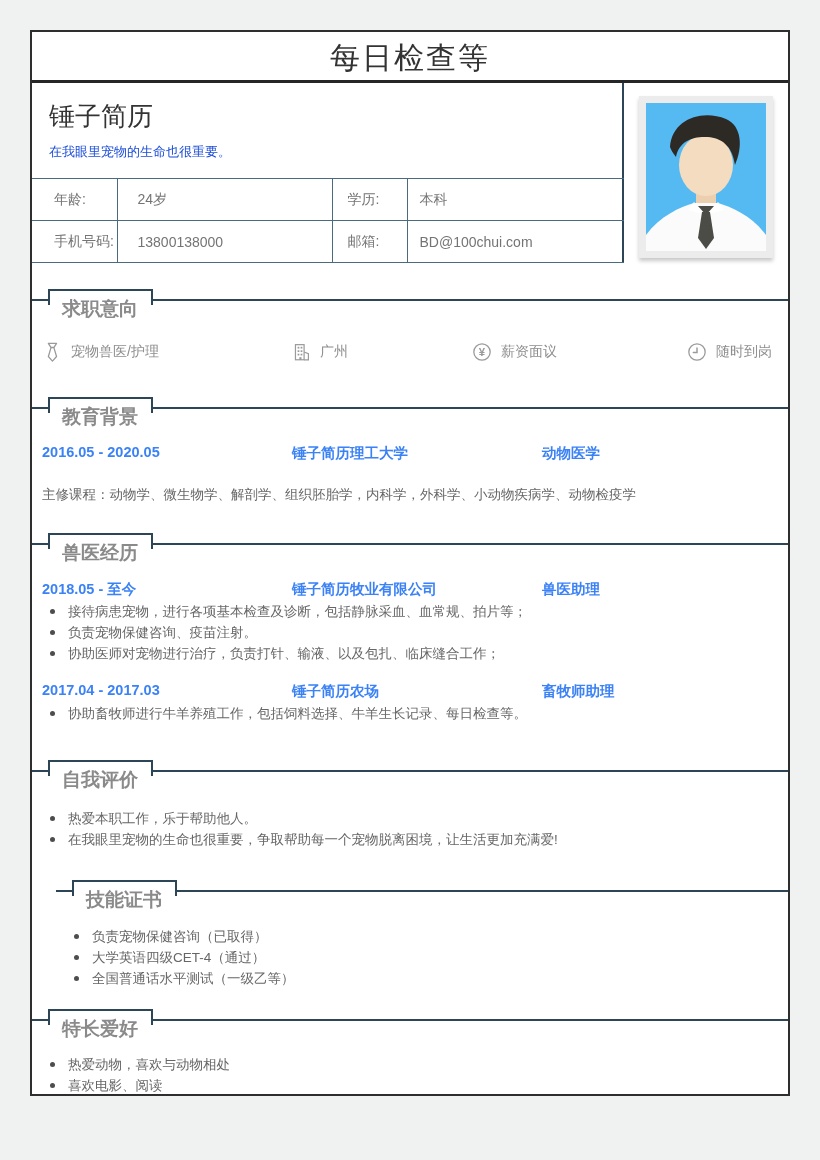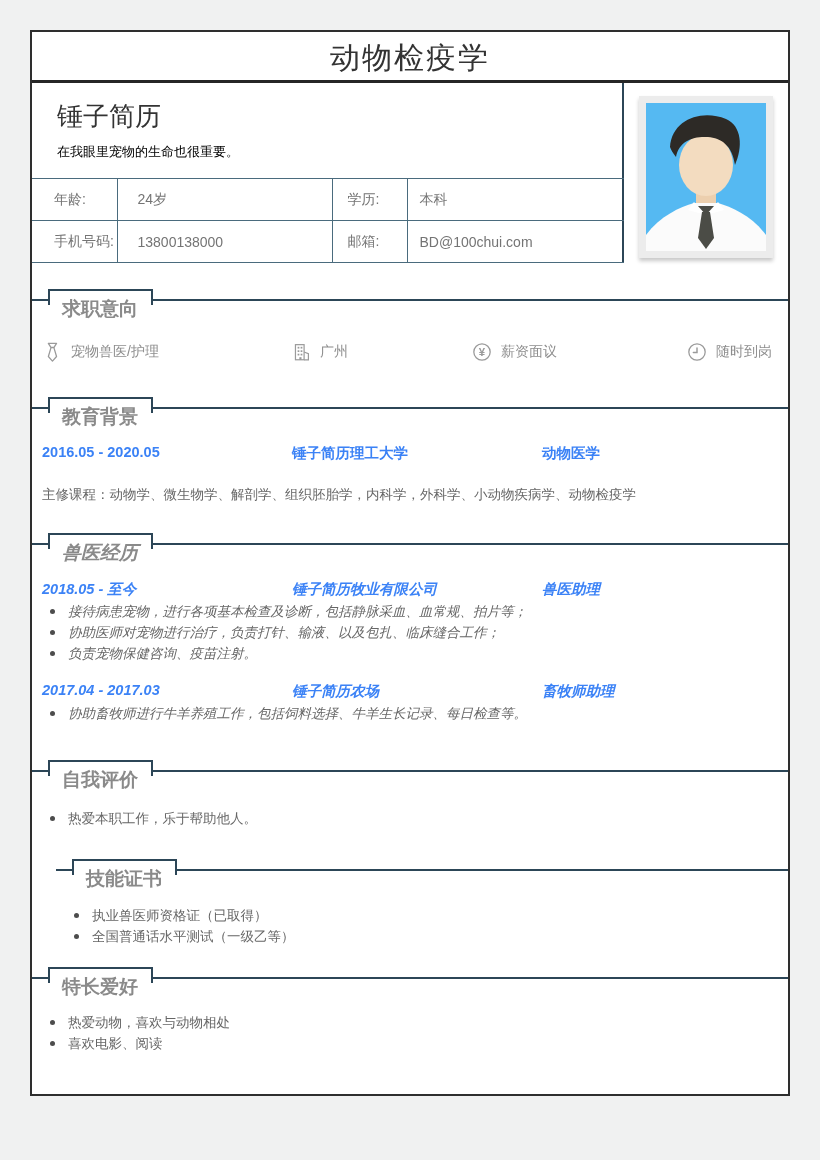--- a/index.html
+++ b/index.html
@@ -10,23 +10,23 @@
   }
   
   .doc-header {
     height:51px; line-height:51px; text-align:center;
     font-size:30px; color:#333; letter-spacing:2px;
     border-bottom:3px solid #262626;
   }
   
   .profile-row { display:flex; }
   .profile-left { width:592px; border-right:2px solid #2c4657; }
-  .identity { padding:16px 0 0 25px; }
+  .identity { padding:16px 0 0 17px; }
   .person-name { font-size:26px; color:#333; font-weight:400; }
-  .tagline { font-size:13px; color:#000000; margin-top:9px; }
+  .tagline { font-size:13px; color:#1d4ed8; margin-top:9px; }
   table.info-table { border-collapse:collapse; width:592px; margin-top:17px; table-layout:fixed; }
   .info-table td { border:1px solid #4a6b7d; height:42px; font-size:14px; color:#747474; vertical-align:middle; }
   .info-table td.lbl1 { width:85px;  padding-left:22px; border-left:none; }
   .info-table td.val1 { width:215px; padding-left:20px; }
   .info-table td.lbl2 { width:75px;  padding-left:15px; }
   .info-table td.val2 { width:217px; padding-left:12px; border-right:none; }
   .profile-right { width:166px; padding-top:13px; display:flex; justify-content:center; align-items:flex-start; }
   .photo-frame { background:#ececec; padding:7px; box-shadow:0 3px 4px rgba(0,0,0,.22); }
   .photo-frame svg { display:block; }
   
@@ -53,31 +53,31 @@
   .entry-head { display:grid; grid-template-columns:250px 250px 1fr; margin-top:17px;
                 font-size:14.5px; font-weight:bold; color:#3b82f6; }
   .detail-line { margin-top:23px; font-size:13.5px; color:#666; }
   ul.dot-list { list-style:none; margin-top:2px; }
   ul.dot-list li { display:flex; font-size:13.5px; color:#666; line-height:21px; }
   ul.dot-list li .dot { flex:none; width:5px; height:5px; border-radius:50%;
                         background:#4d4d4d; margin:8px 13px 0 8px; }
   .mt18 { margin-top:18px; }
   .sec-jobintent  { margin-top:26px; }
   .sec-education  { margin-top:34px; }
-  .sec-experience { margin-top:29px;font-style:italic; }
+  .sec-experience { margin-top:29px; }
   .sec-selfeval   { margin-top:36px; }
   .sec-skills     { margin-top:30px;padding-left:24px; }
   .sec-hobbies    { margin-top:20px; }
 </style>
 </head>
 <body>
 
 <div class="page">
 
-  <div class="doc-header">动物检疫学</div>
+  <div class="doc-header">每日检查等</div>
 
   <div class="profile-row">
     <div class="profile-left">
       <div class="identity">
         <div class="person-name">锤子简历</div>
         <div class="tagline">在我眼里宠物的生命也很重要。</div>
       </div>
       <table class="info-table">
         <tbody>
             <tr>
@@ -194,25 +194,25 @@
         <span>锤子简历牧业有限公司</span>
         <span>兽医助理</span>
       </div>
       <ul class="dot-list">
         <li>
             <span class="dot"></span>
             <span>接待病患宠物，进行各项基本检查及诊断，包括静脉采血、血常规、拍片等；</span>
           </li>
         <li>
             <span class="dot"></span>
+            <span>负责宠物保健咨询、疫苗注射。</span>
+          </li>
+        <li>
+            <span class="dot"></span>
             <span>协助医师对宠物进行治疗，负责打针、输液、以及包扎、临床缝合工作；</span>
-          </li>
-        <li>
-            <span class="dot"></span>
-            <span>负责宠物保健咨询、疫苗注射。</span>
           </li>
       </ul>
       <div class="entry-head mt18">
         <span>2017.04 - 2017.03</span>
         <span>锤子简历农场</span>
         <span>畜牧师助理</span>
       </div>
       <ul class="dot-list">
         <li>
             <span class="dot"></span>
@@ -227,35 +227,43 @@
       <div class="stub"></div>
       <div class="tab">自我评价</div>
       <div class="fill-line"></div>
     </div>
     <div class="sec-body">
       <ul class="dot-list" style="margin-top:18px;">
         <li>
             <span class="dot"></span>
             <span>热爱本职工作，乐于帮助他人。</span>
           </li>
+        <li>
+            <span class="dot"></span>
+            <span>在我眼里宠物的生命也很重要，争取帮助每一个宠物脱离困境，让生活更加充满爱!</span>
+          </li>
       </ul>
     </div>
   </div>
 
   <div class="section sec-skills">
     <div class="sec-head">
       <div class="stub"></div>
       <div class="tab">技能证书</div>
       <div class="fill-line"></div>
     </div>
     <div class="sec-body">
       <ul class="dot-list" style="margin-top:16px;">
         <li>
             <span class="dot"></span>
-            <span>执业兽医师资格证（已取得）</span>
+            <span>负责宠物保健咨询（已取得）</span>
+          </li>
+        <li>
+            <span class="dot"></span>
+            <span>大学英语四级CET-4（通过）</span>
           </li>
         <li>
             <span class="dot"></span>
             <span>全国普通话水平测试（一级乙等）</span>
           </li>
       </ul>
     </div>
   </div>
 
   <div class="section sec-hobbies">

